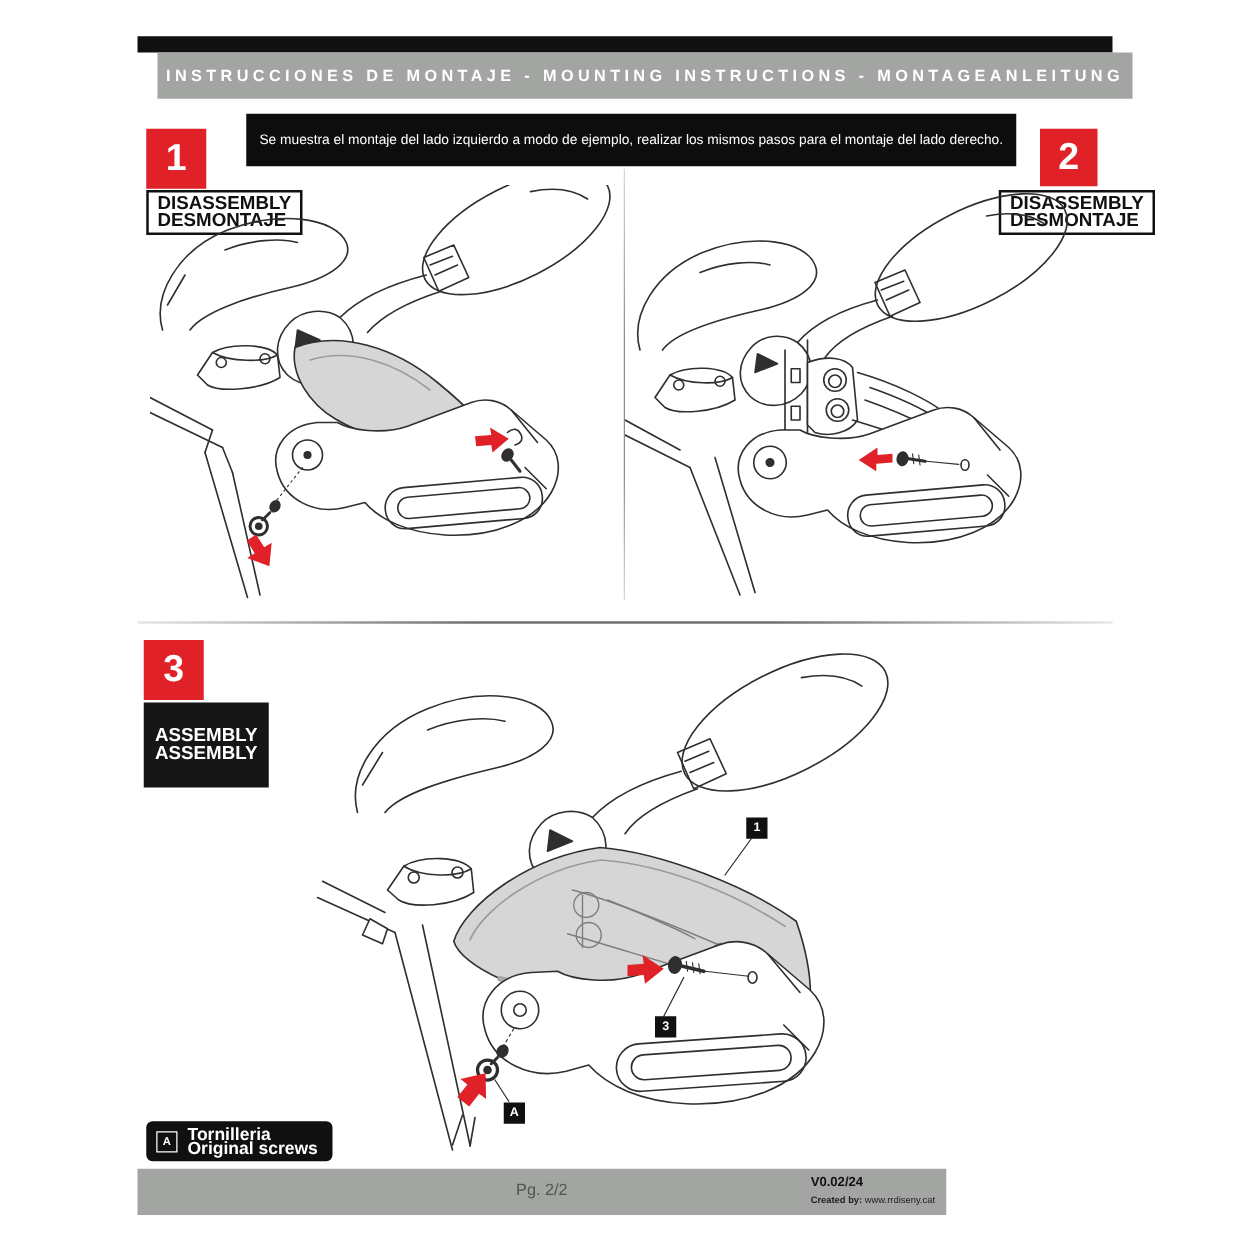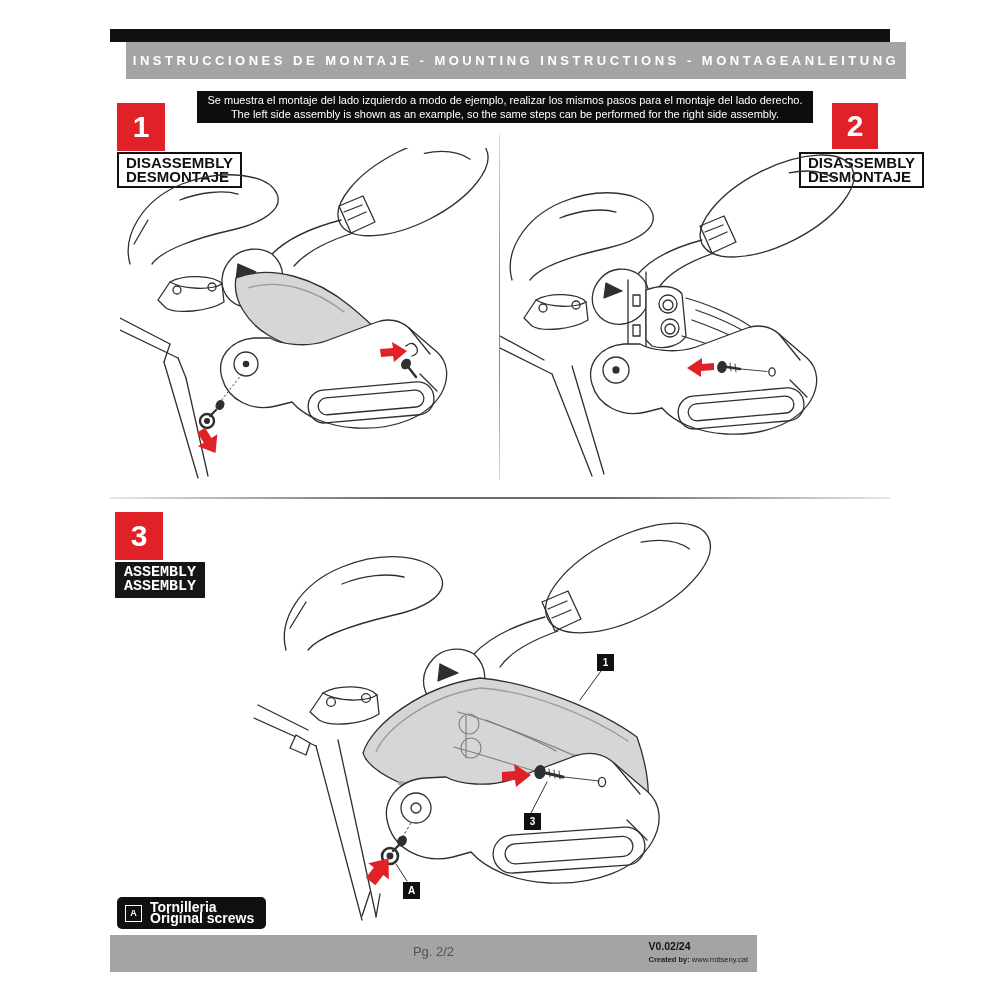--- a/index.html
+++ b/index.html
@@ -3,26 +3,26 @@
 <meta charset="utf-8">
 <style>
   html,body{margin:0;padding:0;background:#fff;}
   body{width:1000px;height:1000px;position:relative;font-family:"Liberation Sans",sans-serif;overflow:hidden;}
   .abs{position:absolute;}
 
   
   .bar-black{left:110px;top:29px;width:780px;height:13px;background:#101010;}
   .bar-title{left:126px;top:42px;width:780px;height:37px;background:#a2a5a2;display:flex;align-items:center;justify-content:center;}
   .bar-title span{color:#fff;font-weight:bold;font-size:13px;letter-spacing:3.5px;white-space:nowrap;}
-  .note{left:197px;top:91px;width:616px;background:#0d0d0d;color:#fff;font-size:11px;line-height:14px;text-align:center;padding:2px 4px;box-sizing:border-box;}
+  .note{left:197px;top:91px;width:616px;background:#0d0d0d;color:#fff;font-size:11px;line-height:14px;text-align:center;padding:14px 4px;box-sizing:border-box;}
 
   
   .step-num{width:48px;height:48px;background:#e02127;color:#fff;font-weight:bold;font-size:30px;display:flex;align-items:center;justify-content:center;}
   .step-label{background:#fff;border:2px solid #111;color:#111;font-weight:bold;font-size:15px;line-height:14px;padding:2px 7px;white-space:nowrap;}
-  .step-label.dark{background:#161616;border:none;color:#fff;padding:4px 9px;font-family:Liberation Mono, monospace;}
+  .step-label.dark{background:#161616;border:none;color:#fff;padding:20px 9px;}
 
   
   .vdiv{left:499px;top:135px;width:1px;height:345px;background:linear-gradient(to bottom,#d8d8d8,#8c8c8c 40%,#8c8c8c 70%,#d8d8d8);}
   .hdiv{left:110px;top:497px;width:780px;height:2px;background:linear-gradient(to right,#e8e8e8,#6e6e6e 35%,#6e6e6e 65%,#e8e8e8);}
 
   
   .callout{width:17px;height:17px;background:#101010;color:#fff;font-weight:bold;font-size:10px;display:flex;align-items:center;justify-content:center;}
 
   
   .legend{left:117px;top:897px;height:26px;background:#101010;border-radius:5px;display:flex;align-items:center;gap:8px;padding:3px 12px 3px 8px;}
@@ -44,21 +44,20 @@
 </style>
 </head>
 <body>
 
 <div class="abs bar-black"></div>
 <div class="abs bar-title">
   <span>INSTRUCCIONES DE MONTAJE - MOUNTING INSTRUCTIONS - MONTAGEANLEITUNG</span>
 </div>
 <div class="abs note">
   <div>Se muestra el montaje del lado izquierdo a modo de ejemplo, realizar los mismos pasos para el montaje del lado derecho.</div>
-  <div>The left side assembly is shown as an example, so the same steps can be performed for the right side assembly.</div>
 </div>
 
 <div class="abs step-num" style="left:117px;top:103px;">
   <span>1</span>
 </div>
 <div class="abs step-label" style="left:117px;top:152px;">
   <div>DISASSEMBLY</div>
   <div>DESMONTAJE</div>
 </div>
 

